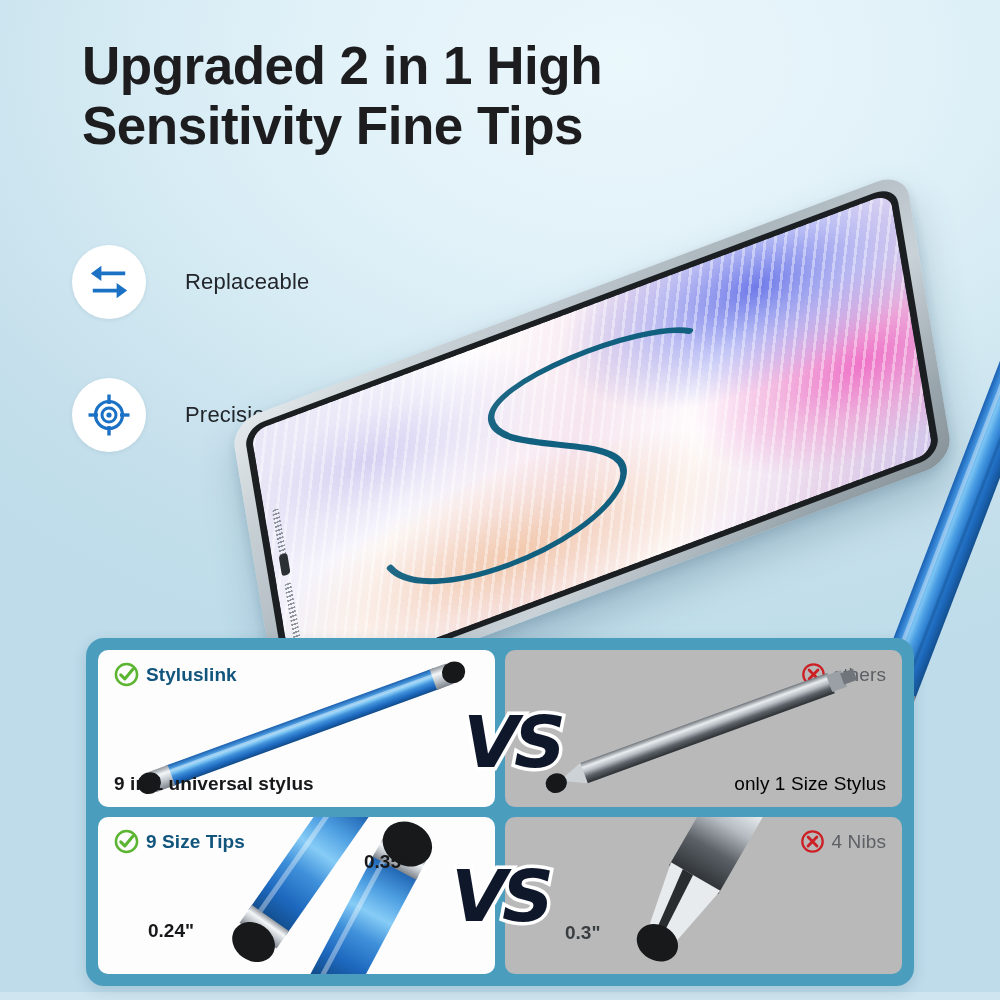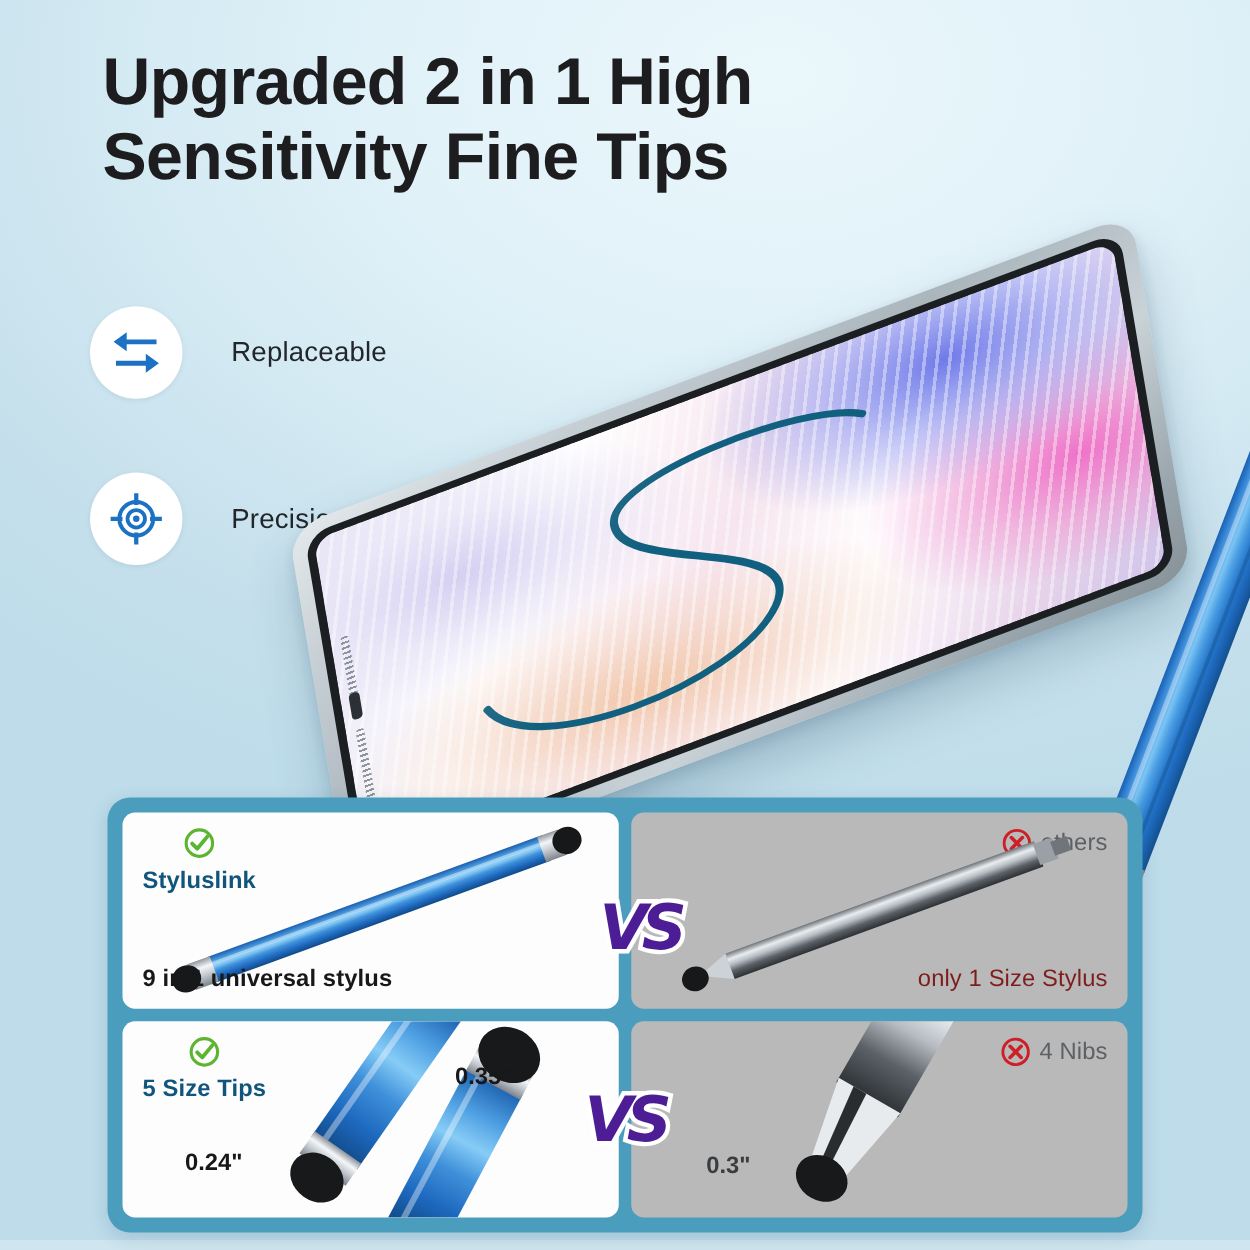--- a/index.html
+++ b/index.html
@@ -98,39 +98,39 @@
     display:grid;grid-template-columns:1fr 1fr;grid-template-rows:1fr 1fr;
     gap:10px;
   }
   .card{
     position:relative;border-radius:10px;overflow:hidden;
   }
   .card.good{background:#fdfdfd;}
   .card.bad{background:#b9b9b9;}
 
   .tagrow{position:absolute;top:12px;display:flex;align-items:center;gap:7px;}
-  .tagrow.left{left:16px;flex-direction:column;}
+  .tagrow.left{left:16px;}
   .tagrow.right{right:16px;}
   .tag-good{font-size:19px;font-weight:700;color:#11557d;letter-spacing:.1px;}
   .tag-bad{font-size:19px;color:#5d6064;letter-spacing:.1px;}
 
   .capt{position:absolute;font-size:19px;letter-spacing:.1px;}
   .capt.good{left:16px;bottom:12px;color:#17181a;font-weight:700;}
-  .capt.bad{right:16px;bottom:12px;color:#7f1d1d;}
+  .capt.bad{right:16px;bottom:12px;color:#000000;}
 
   .meas{position:absolute;font-size:19px;font-weight:700;color:#17181a;}
   .meas.dim{color:#3a3d40;}
 
   .vs{
     position:absolute;left:50%;top:0;transform:translateX(-50%);
     width:130px;height:100%;display:flex;align-items:center;justify-content:center;
     pointer-events:none;z-index:5;
   }
   .vs span{
-    font-size:50px;font-weight:700;font-style:italic;color:#4c1d95;
+    font-size:72px;font-weight:700;font-style:italic;color:#0f172a;
     letter-spacing:-5px;
     -webkit-text-stroke:7px #ffffff;paint-order:stroke fill;
     font-family:"DejaVu Sans",sans-serif;
   }
   .vs2{top:0;}
 </style>
 </head>
 <body>
 
 <div class="stage">
@@ -291,21 +291,21 @@
       </svg>
       <div class="capt bad">only 1 Size Stylus</div>
     </div>
 
     <div class="card good">
       <div class="tagrow left">
         <svg width="25" height="25" viewBox="0 0 26 26">
           <circle cx="13" cy="13" r="11" fill="none" stroke="#5cb531" stroke-width="2.6"></circle>
           <path d="M7 13.4 L11.2 17.6 L19.6 7.6" fill="none" stroke="#5cb531" stroke-width="3.2" stroke-linecap="round" stroke-linejoin="round"></path>
         </svg>
-        <span class="tag-good">5 Size Tips</span>
+        <span class="tag-good">9 Size Tips</span>
       </div>
       <svg viewBox="0 0 400 160" style="position:absolute;inset:0;width:100%;height:100%;">
         <g transform="rotate(35 170 120)">
           <rect x="140" y="-40" width="46" height="150" fill="url(#bp)"></rect>
           <rect x="148" y="-40" width="5" height="150" fill="#ffffff" opacity=".38"></rect>
           <rect x="140" y="104" width="46" height="22" fill="url(#ch2)"></rect>
           <ellipse cx="163" cy="134" rx="23" ry="19" fill="#17191b"></ellipse>
         </g>
         <g transform="rotate(28 268 110)">
           <rect x="244" y="40" width="50" height="140" fill="url(#bp)"></rect>

